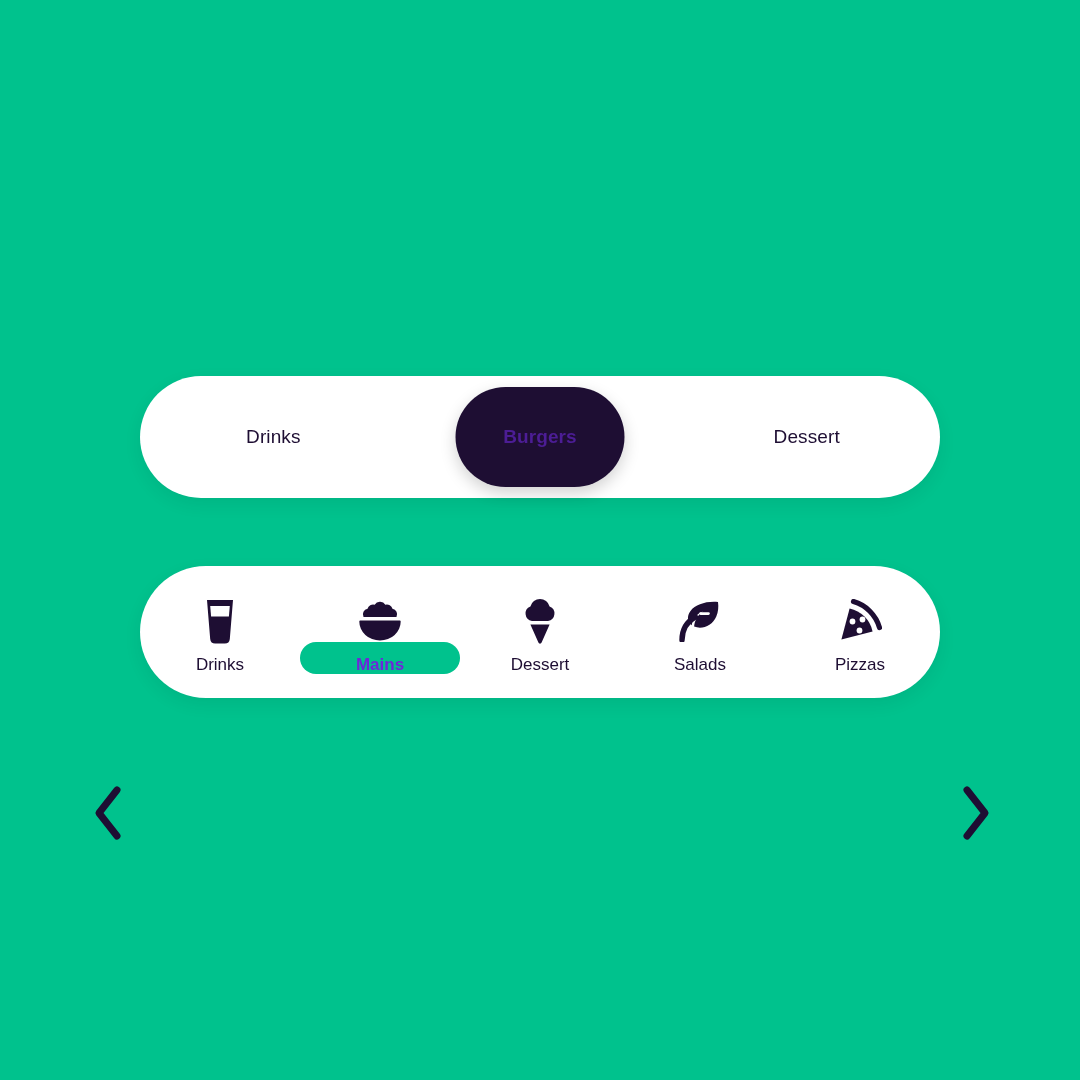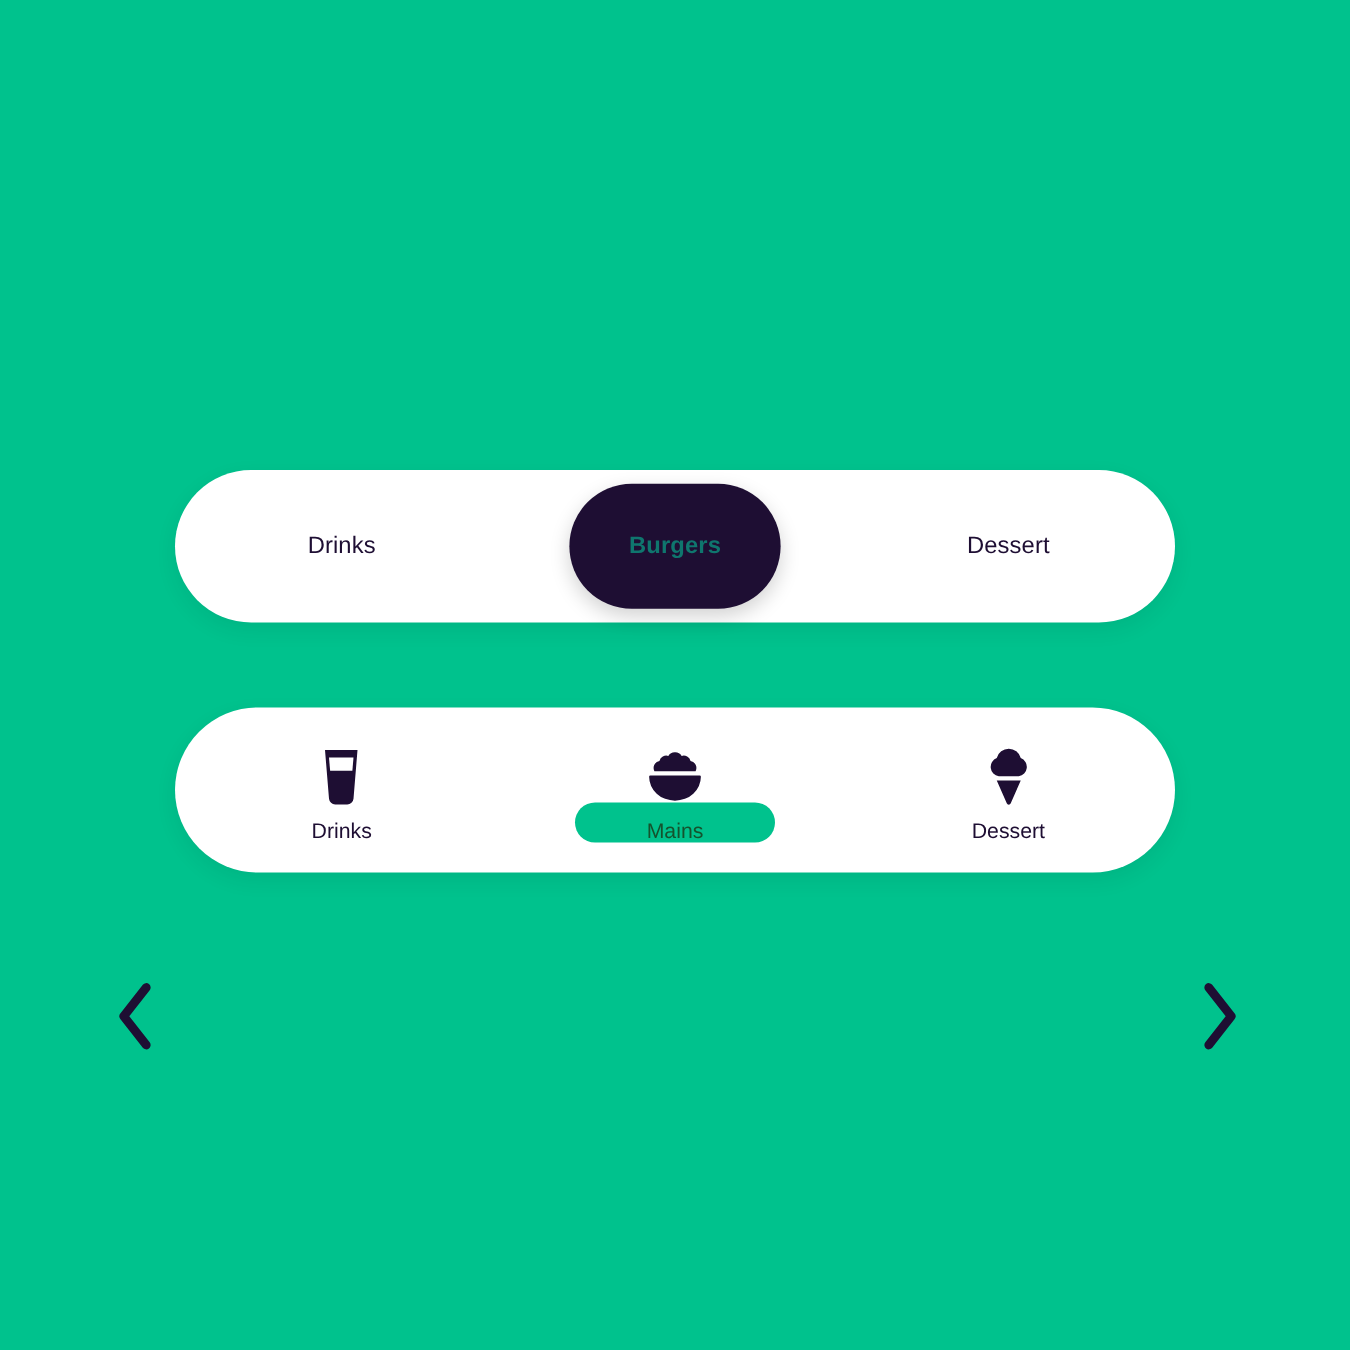--- a/index.html
+++ b/index.html
@@ -72,21 +72,21 @@
 
   .cat-label {
     font-size: 19px;
     color: #1e0e33;
     letter-spacing: 0.1px;
     position: relative;
     z-index: 2;
   }
 
   .cat-item.active .cat-label {
-    color: #0f766e;
+    color: #4c1d95;
     font-weight: bold;
   }
 
   .cat-pill {
     position: absolute;
     left: 50%;
     top: 50%;
     transform: translate(-50%, -50%);
     width: 169px;
     height: 100px;
@@ -146,22 +146,22 @@
 
   .icon-label {
     font-size: 17px;
     color: #1e0e33;
     position: relative;
     z-index: 2;
     line-height: 1;
   }
 
   .icon-item.active .icon-label {
-    color: #14532d;
-    font-weight: normal;
+    color: #6d28d9;
+    font-weight: bold;
   }
 
   .icon-pill {
     position: absolute;
     left: 50%;
     bottom: 24px;
     transform: translateX(-50%);
     width: 160px;
     height: 32px;
     background: #00c28d;
@@ -239,17 +239,41 @@
         <span class="icon-glyph">
           <svg width="38" height="48" viewBox="0 0 38 48">
             <path d="M19 2 a10 10 0 0 1 9.6 7.4 a7.6 7.6 0 0 1 -1.6 14.6 h-16
                      a7.6 7.6 0 0 1 -1.6 -14.6 a10 10 0 0 1 9.6 -7.4 Z" fill="#1e0e33"></path>
             <path d="M9.4 27.4 h19.2 l-8 18.2 a1.7 1.7 0 0 1 -3.2 0 Z" fill="#1e0e33"></path>
           </svg>
         </span>
         <span class="icon-label">Dessert</span>
       </div>
 
-
+      <div class="icon-item">
+        <span class="icon-glyph">
+          <svg width="46" height="42" viewBox="0 0 46 42">
+            <path d="M41 2 c-12 -1 -22.5 2.5 -27.5 9 c-4 5.2 -3 11.5 1.2 14.2
+                     c1 -6.6 5 -11.4 11 -13.8 c-5 3.6 -8 8.6 -8.6 15.2
+                     c8.4 3.2 18.2 -1 22.2 -10.2 c2 -4.6 2.4 -9.6 1.7 -14.4 Z" fill="#1e0e33"></path>
+            <path d="M5 40 c0 -10.5 5 -18.5 13.4 -23.2" fill="none" stroke="#1e0e33" stroke-width="5.4" stroke-linecap="round"></path>
+            <path d="M23.5 13.6 h8" fill="none" stroke="#ffffff" stroke-width="2.6" stroke-linecap="round"></path>
+          </svg>
+        </span>
+        <span class="icon-label">Salads</span>
+      </div>
+
+      <div class="icon-item">
+        <span class="icon-glyph">
+          <svg width="44" height="44" viewBox="0 0 44 44">
+            <path d="M11.6 9.4 a30 30 0 0 1 23 23 l-31.2 8.2 Z" fill="#1e0e33"></path>
+            <path d="M15.5 2.6 a38 38 0 0 1 26 26" fill="none" stroke="#1e0e33" stroke-width="5.2" stroke-linecap="round"></path>
+            <circle cx="14.5" cy="22.5" r="2.9" fill="#ffffff"></circle>
+            <circle cx="24.5" cy="20.5" r="2.9" fill="#ffffff"></circle>
+            <circle cx="21.5" cy="31.5" r="2.9" fill="#ffffff"></circle>
+          </svg>
+        </span>
+        <span class="icon-label">Pizzas</span>
+      </div>
 
     </div>
   </div>
 </div>
 
 </body></html>

